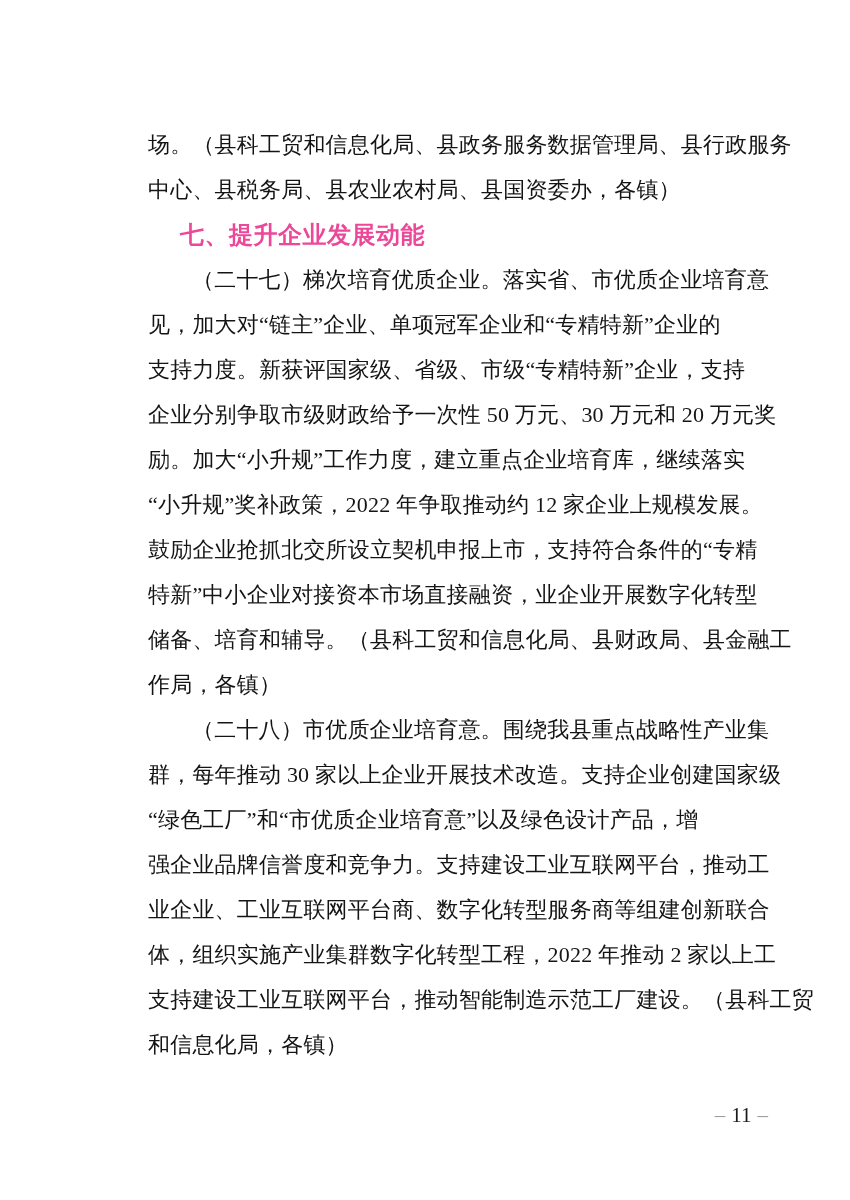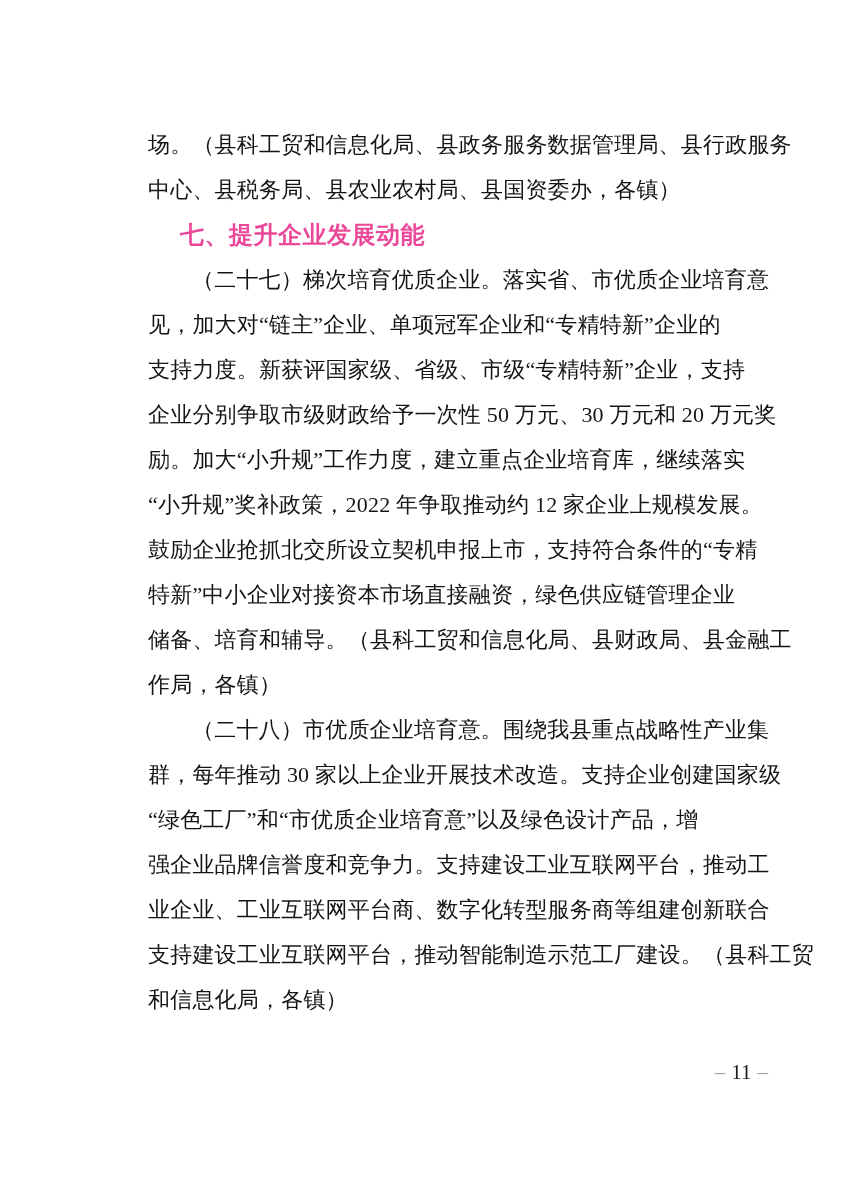--- a/index.html
+++ b/index.html
@@ -36,21 +36,21 @@
   .line.heading {
     font-family: "Liberation Sans", "DejaVu Sans", sans-serif;
     font-weight: bold;
     font-size: 24px;
     color: #ec4899;
     padding-left: 32px;
     letter-spacing: 0.5px;
   }
   .footer {
     position: absolute;
-    top: 1057px;
+    top: 1100px;
     right: 76px;
     font-size: 21px;
     line-height: 30px;
     font-family: "Liberation Serif", "DejaVu Serif", serif;
     white-space: nowrap;
   }
   .footer .dash {
     color: #9a9a9a;
     margin: 0 6px;
   }
@@ -66,27 +66,28 @@
       <div class="line">场。（县科工贸和信息化局、县政务服务数据管理局、县行政服务</div>
       <div class="line">中心、县税务局、县农业农村局、县国资委办，各镇）</div>
       <div class="line heading">七、提升企业发展动能</div>
       <div class="line first">（二十七）梯次培育优质企业。落实省、市优质企业培育意</div>
       <div class="line">见，加大对“链主”企业、单项冠军企业和“专精特新”企业的</div>
       <div class="line">支持力度。新获评国家级、省级、市级“专精特新”企业，支持</div>
       <div class="line">企业分别争取市级财政给予一次性 50 万元、30 万元和 20 万元奖</div>
       <div class="line">励。加大“小升规”工作力度，建立重点企业培育库，继续落实</div>
       <div class="line">“小升规”奖补政策，2022 年争取推动约 12 家企业上规模发展。</div>
       <div class="line">鼓励企业抢抓北交所设立契机申报上市，支持符合条件的“专精</div>
-      <div class="line">特新”中小企业对接资本市场直接融资，绿色供应链管理企业</div>
+      <div class="line">特新”中小企业对接资本市场直接融资，业企业开展数字化转型</div>
       <div class="line">储备、培育和辅导。（县科工贸和信息化局、县财政局、县金融工</div>
       <div class="line">作局，各镇）</div>
       <div class="line first">（二十八）市优质企业培育意。围绕我县重点战略性产业集</div>
       <div class="line">群，每年推动 30 家以上企业开展技术改造。支持企业创建国家级</div>
       <div class="line">“绿色工厂”和“市优质企业培育意”以及绿色设计产品，增</div>
       <div class="line">强企业品牌信誉度和竞争力。支持建设工业互联网平台，推动工</div>
       <div class="line">业企业、工业互联网平台商、数字化转型服务商等组建创新联合</div>
+      <div class="line">体，组织实施产业集群数字化转型工程，2022 年推动 2 家以上工</div>
       <div class="line">支持建设工业互联网平台，推动智能制造示范工厂建设。（县科工贸</div>
       <div class="line">和信息化局，各镇）</div>
     </div>
   <div class="footer">
     <span class="dash">–</span><span class="pagenum">11</span><span class="dash">–</span>
   </div>
 </div>
 
 </body></html>

